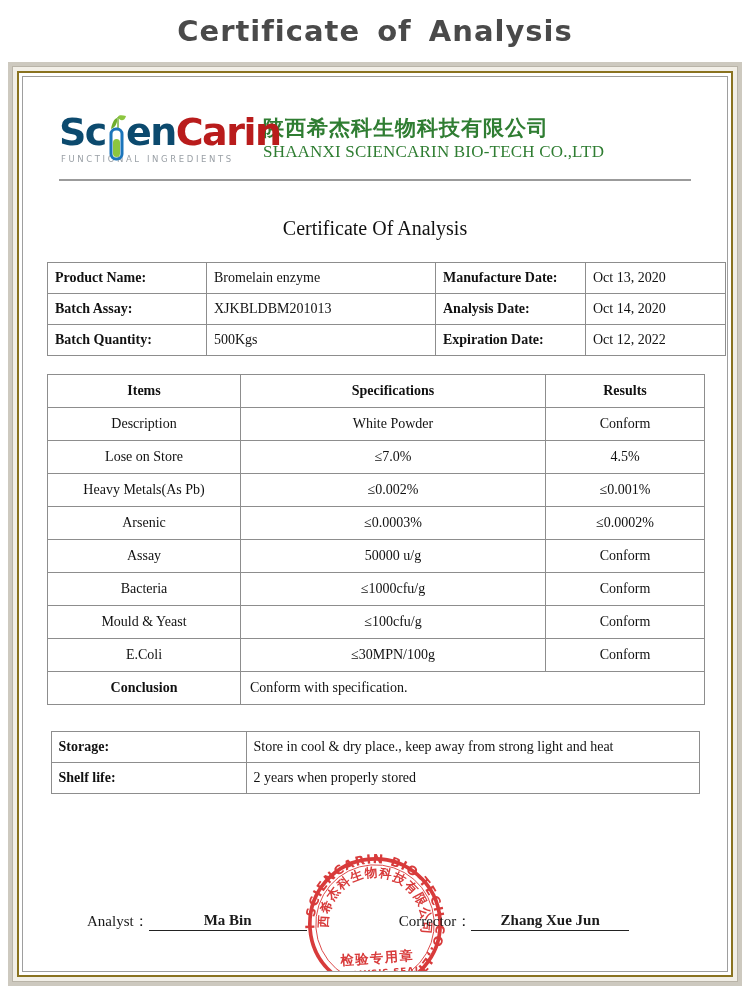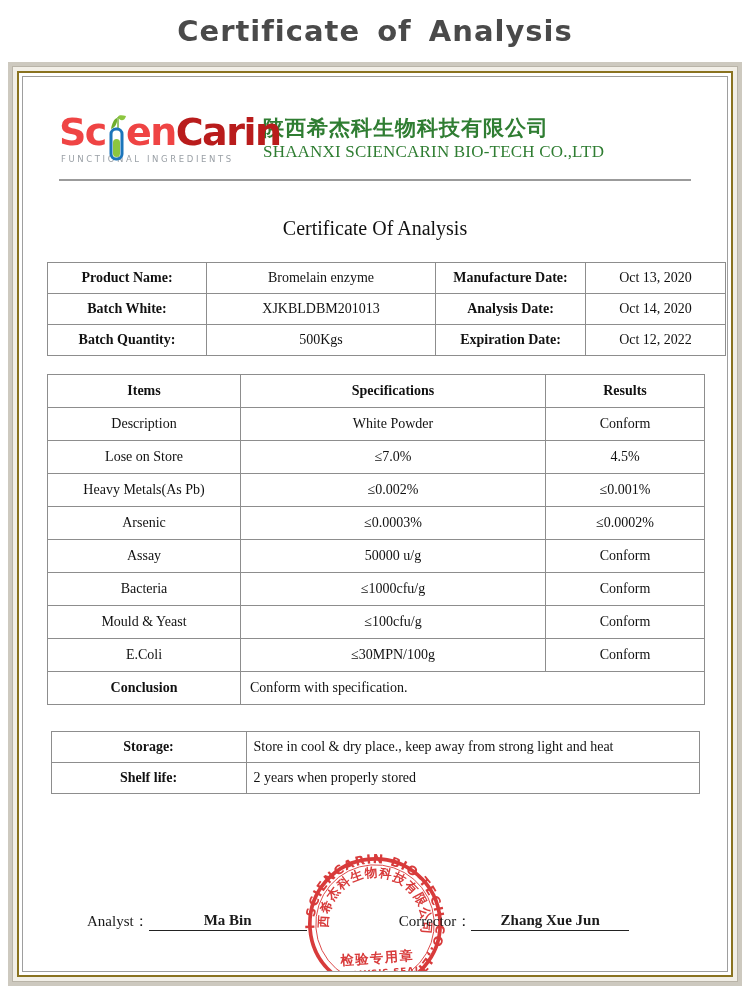--- a/index.html
+++ b/index.html
@@ -87,21 +87,21 @@
   }
   .logo-wordmark {
     font-family: "DejaVu Sans", sans-serif;
     font-weight: bold;
     font-size: 38px;
     line-height: 40px;
     letter-spacing: -1.5px;
     position: relative;
     white-space: nowrap;
   }
-  .logo-blue { color: #ef4444; }
+  .logo-blue { color: #0c4a6e; }
   .logo-green { color: #b91c1c; }
   .logo-tube {
     display: inline-block;
     position: relative;
     width: 20px;
     vertical-align: baseline;
   }
   .logo-tube svg { position: absolute; left: -1px; top: -30px; }
   .logo-tag {
     font-family: "DejaVu Sans", sans-serif;
@@ -149,21 +149,20 @@
     margin: 0 auto;
     table-layout: fixed;
   }
   table td {
     border: 1px solid #8d8d8d;
     font-size: 14px;
     padding: 5px 7px;
     height: 20px;
     vertical-align: middle;
     color: #111;
-    text-align: center;
   }
   .lbl { font-weight: bold; }
   .meta-table td.c1 { width: 144px; }
   .meta-table td.c2 { width: 214px; }
   .meta-table td.c3 { width: 135px; }
   .meta-table td.c4 { width: 125px; }
 
   .spec-table { margin-top: 18px; }
   .spec-table td {
     text-align: center;
@@ -257,21 +256,21 @@
 
       <table class="meta-table">
         <tbody>
           <tr>
             <td class="c1 lbl">Product Name:</td>
             <td class="c2">Bromelain enzyme</td>
             <td class="c3 lbl">Manufacture Date:</td>
             <td class="c4">Oct 13, 2020</td>
           </tr>
           <tr>
-            <td class="c1 lbl">Batch White:</td>
+            <td class="c1 lbl">Batch Assay:</td>
             <td class="c2">XJKBLDBM201013</td>
             <td class="c3 lbl">Analysis Date:</td>
             <td class="c4">Oct 14, 2020</td>
           </tr>
           <tr>
             <td class="c1 lbl">Batch Quantity:</td>
             <td class="c2">500Kgs</td>
             <td class="c3 lbl">Expiration Date:</td>
             <td class="c4">Oct 12, 2022</td>
           </tr>

